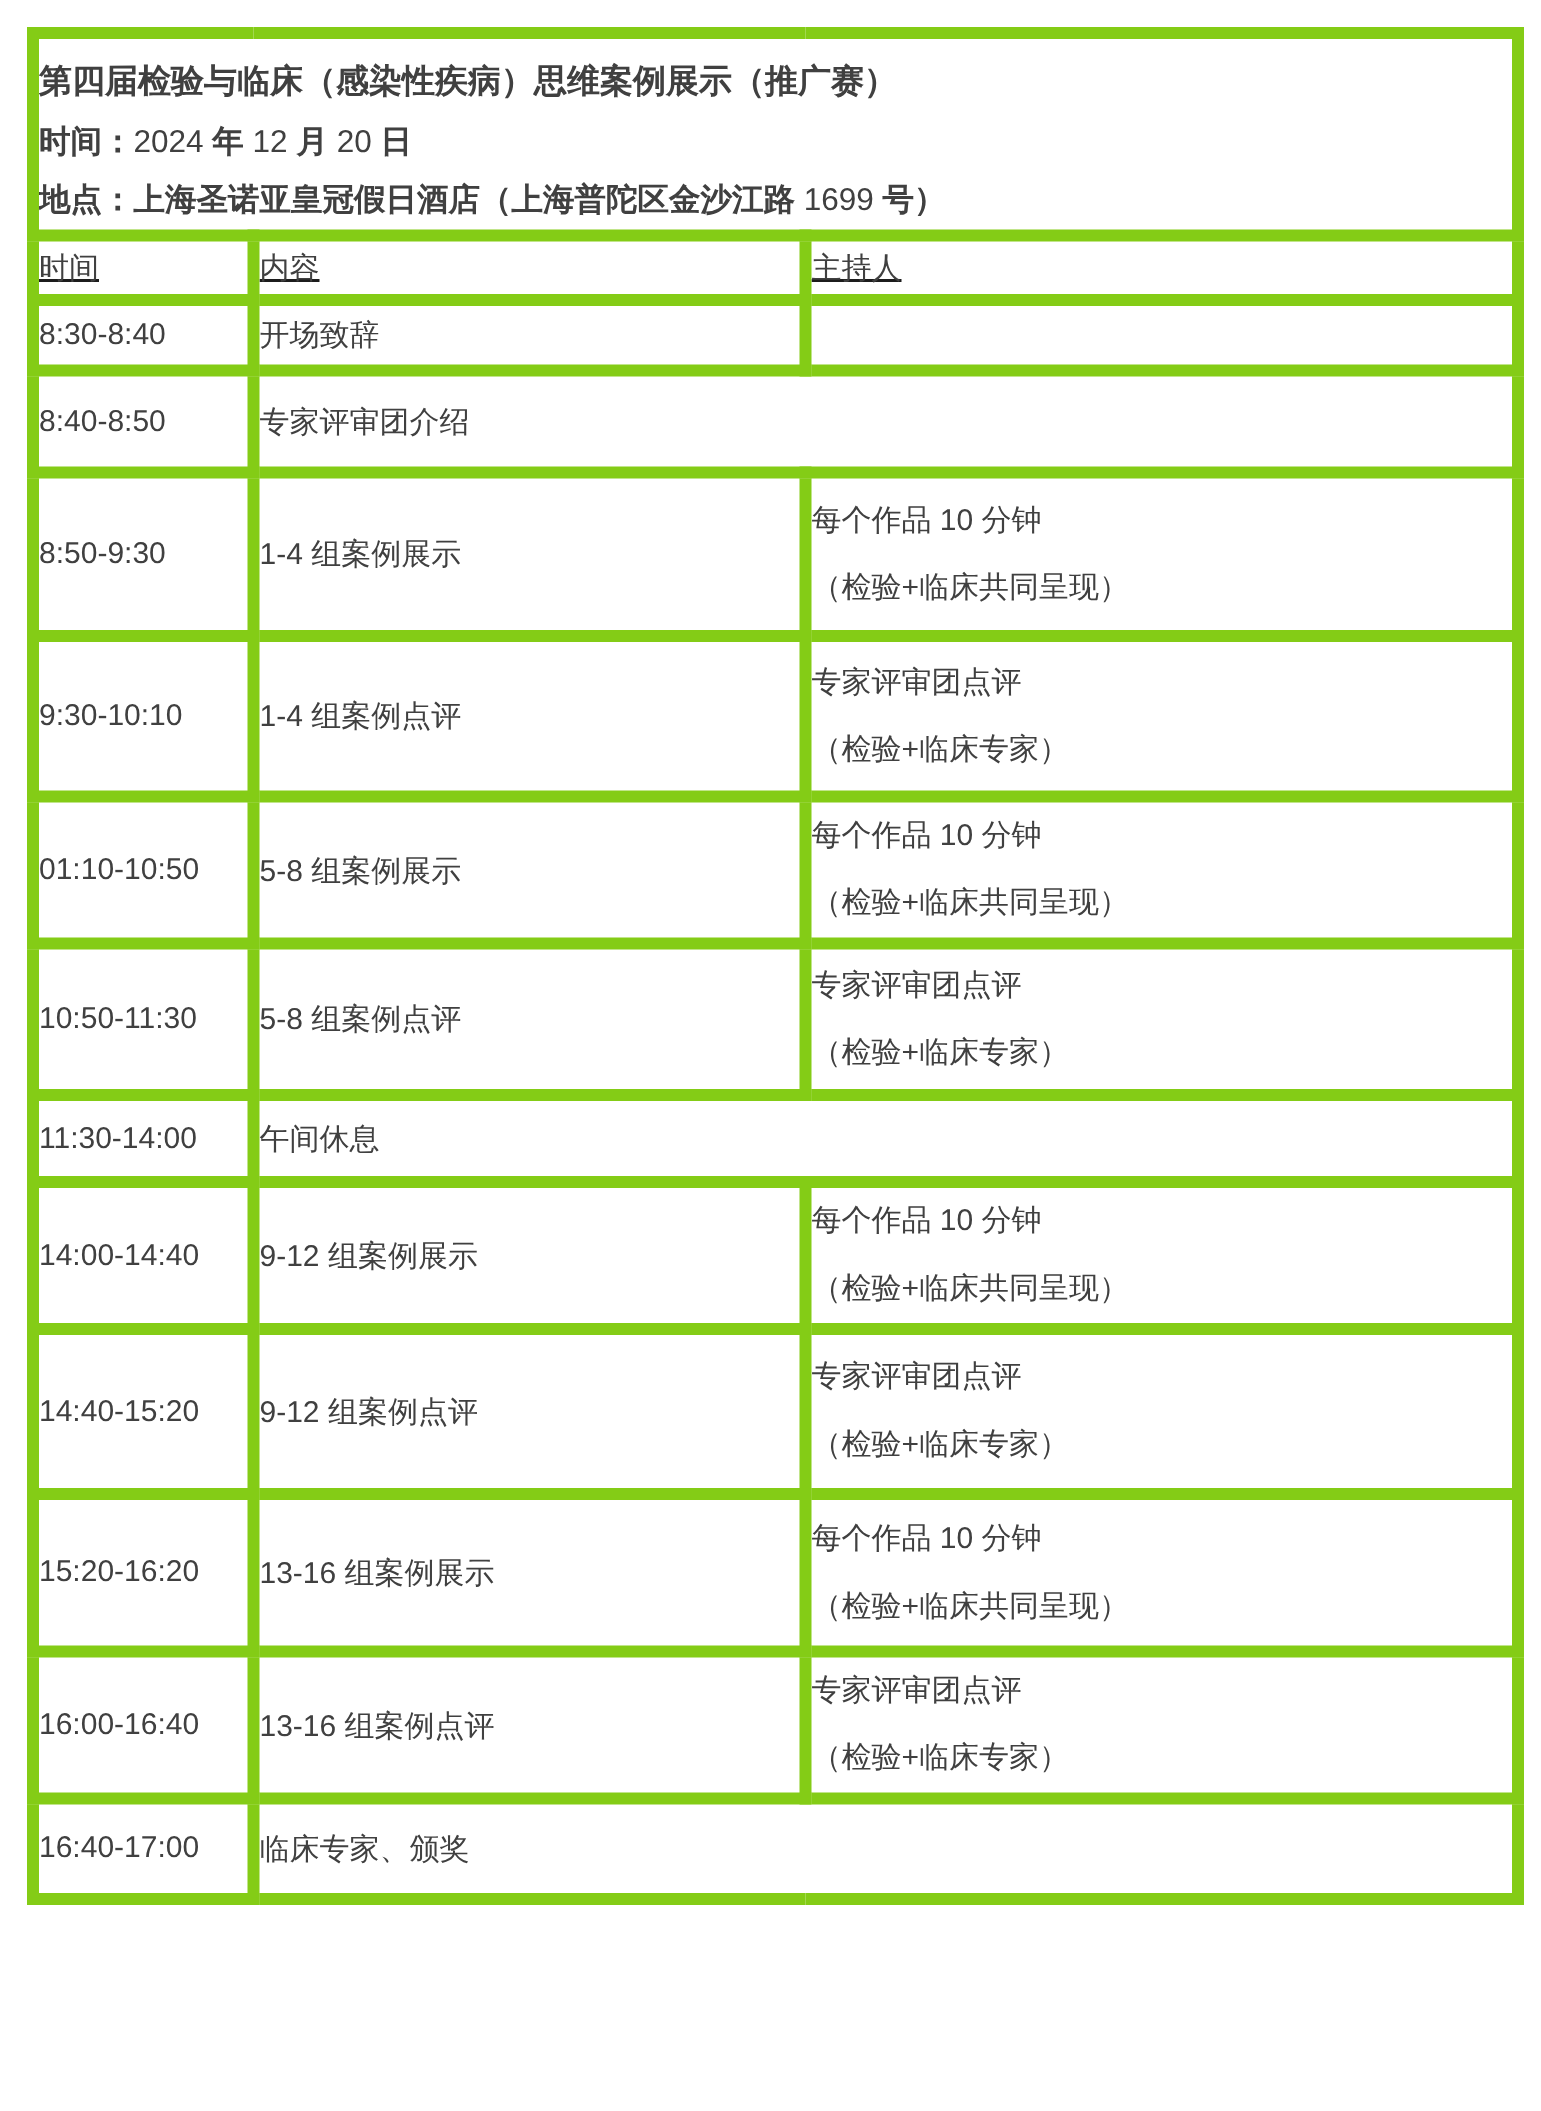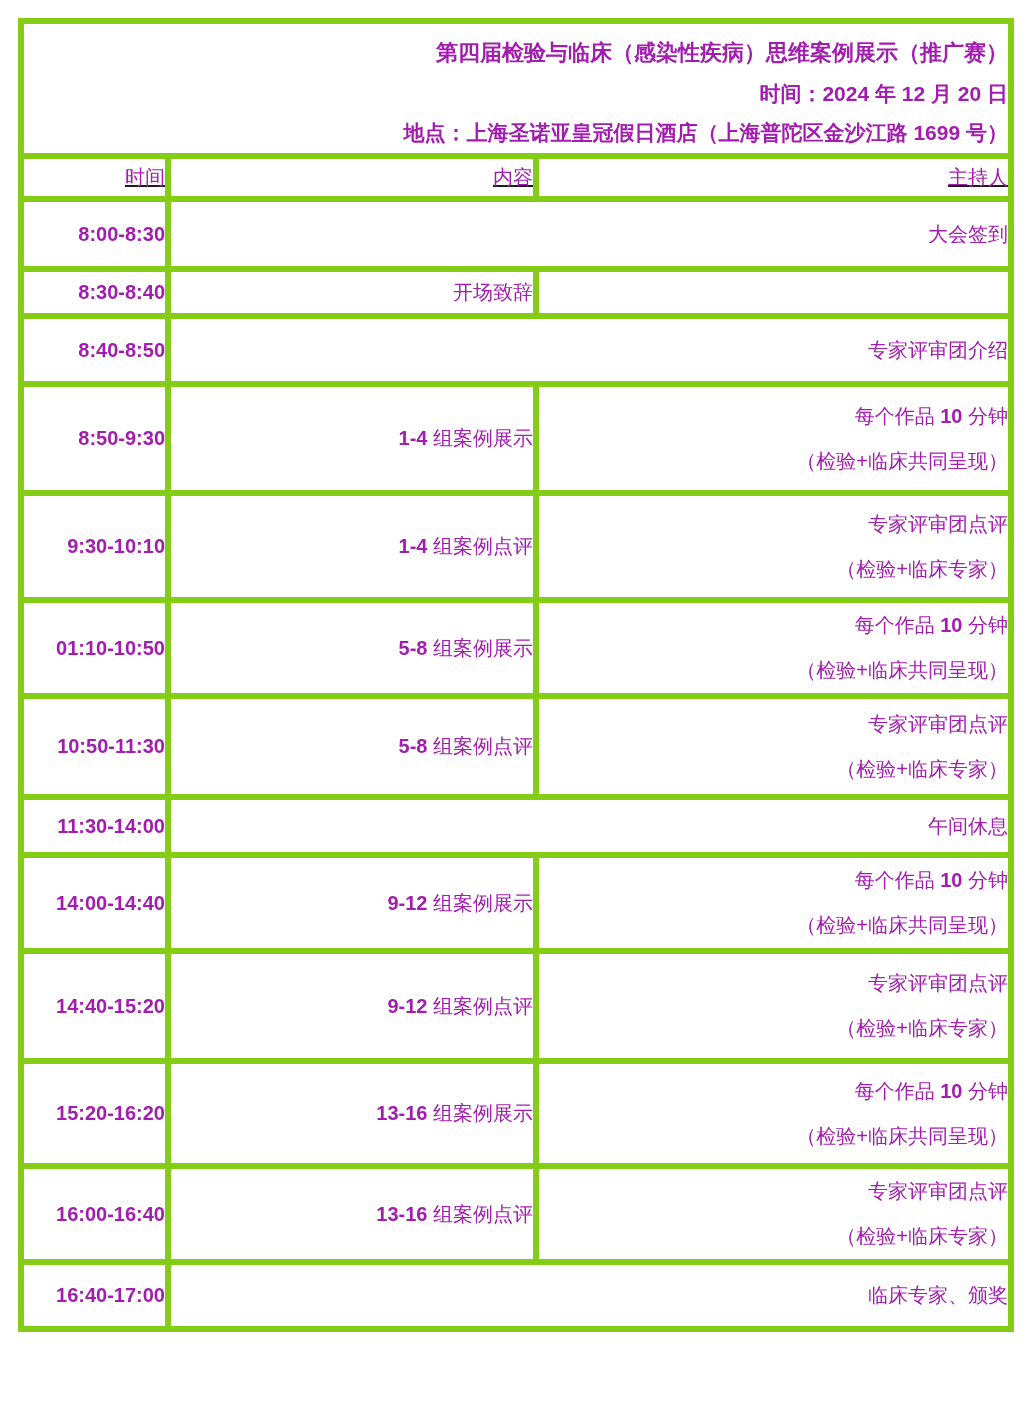--- a/index.html
+++ b/index.html
@@ -17,27 +17,27 @@
   }
   table.schedule {
     position: absolute;
     left: 18px;
     top: 18px;
     width: 990px;
     border-collapse: collapse;
     table-layout: fixed;
   }
   table.schedule td, table.schedule th {
-    border: 6px solid #84cc16;
+    border: 8px solid #84cc16;
     padding: 0;
-    text-align: right;
+    text-align: left;
     vertical-align: middle;
     font-weight: 400;
     font-size: 20px;
-    color: #a21caf;
+    color: #404040;
     overflow: hidden;
   }
   col.c-time { width: 147px; }
   col.c-content { width: 368px; }
   col.c-host { width: 475px; }
 
   td.title-cell { padding: 6px 10px; }
   .title-line1 {
     font-size: 22px;
     font-weight: 700;
@@ -47,21 +47,21 @@
   .title-line2, .title-line3 {
     font-size: 21px;
     font-weight: 700;
     margin: 7px 0 0 0;
     line-height: 1.55;
   }
   th.head-cell { font-size: 20px; font-weight: 400; }
   td.time-cell { font-size: 19px; }
   .host-two-line div { line-height: 2.25; }
   
-  .num { font-family: "Liberation Sans", sans-serif; font-weight: 700; }
+  .num { font-family: "Liberation Sans", sans-serif; font-weight: 400; }
 </style>
 </head>
 <body>
 
 <div class="page">
   <table class="schedule">
     <colgroup>
       <col class="c-time">
         <col class="c-content">
         <col class="c-host">
@@ -75,24 +75,20 @@
         <div class="title-line3 digit-bold">地点：上海圣诺亚皇冠假日酒店（上海普陀区金沙江路 <span class="num">1699</span> 号）</div>
       </td>
     </tr>
 
     <tr style="height:43px;text-decoration:underline;">
       <th class="head-cell">时间</th>
       <th class="head-cell">内容</th>
       <th class="head-cell">主持人</th>
     </tr>
 
-    <tr style="height:70px;">
-      <td class="time-cell digit-bold"><span class="num">8:00-8:30</span></td>
-      <td colspan="2" class="digit-bold">大会签到</td>
-    </tr>
 
     <tr style="height:47px;margin-top:40px;">
       <td class="time-cell digit-bold"><span class="num">8:30-8:40</span></td>
       <td class="digit-bold">开场致辞</td>
       <td></td>
     </tr>
 
     <tr style="height:68px;">
       <td class="time-cell digit-bold"><span class="num">8:40-8:50</span></td>
       <td colspan="2" class="digit-bold">专家评审团介绍</td>

